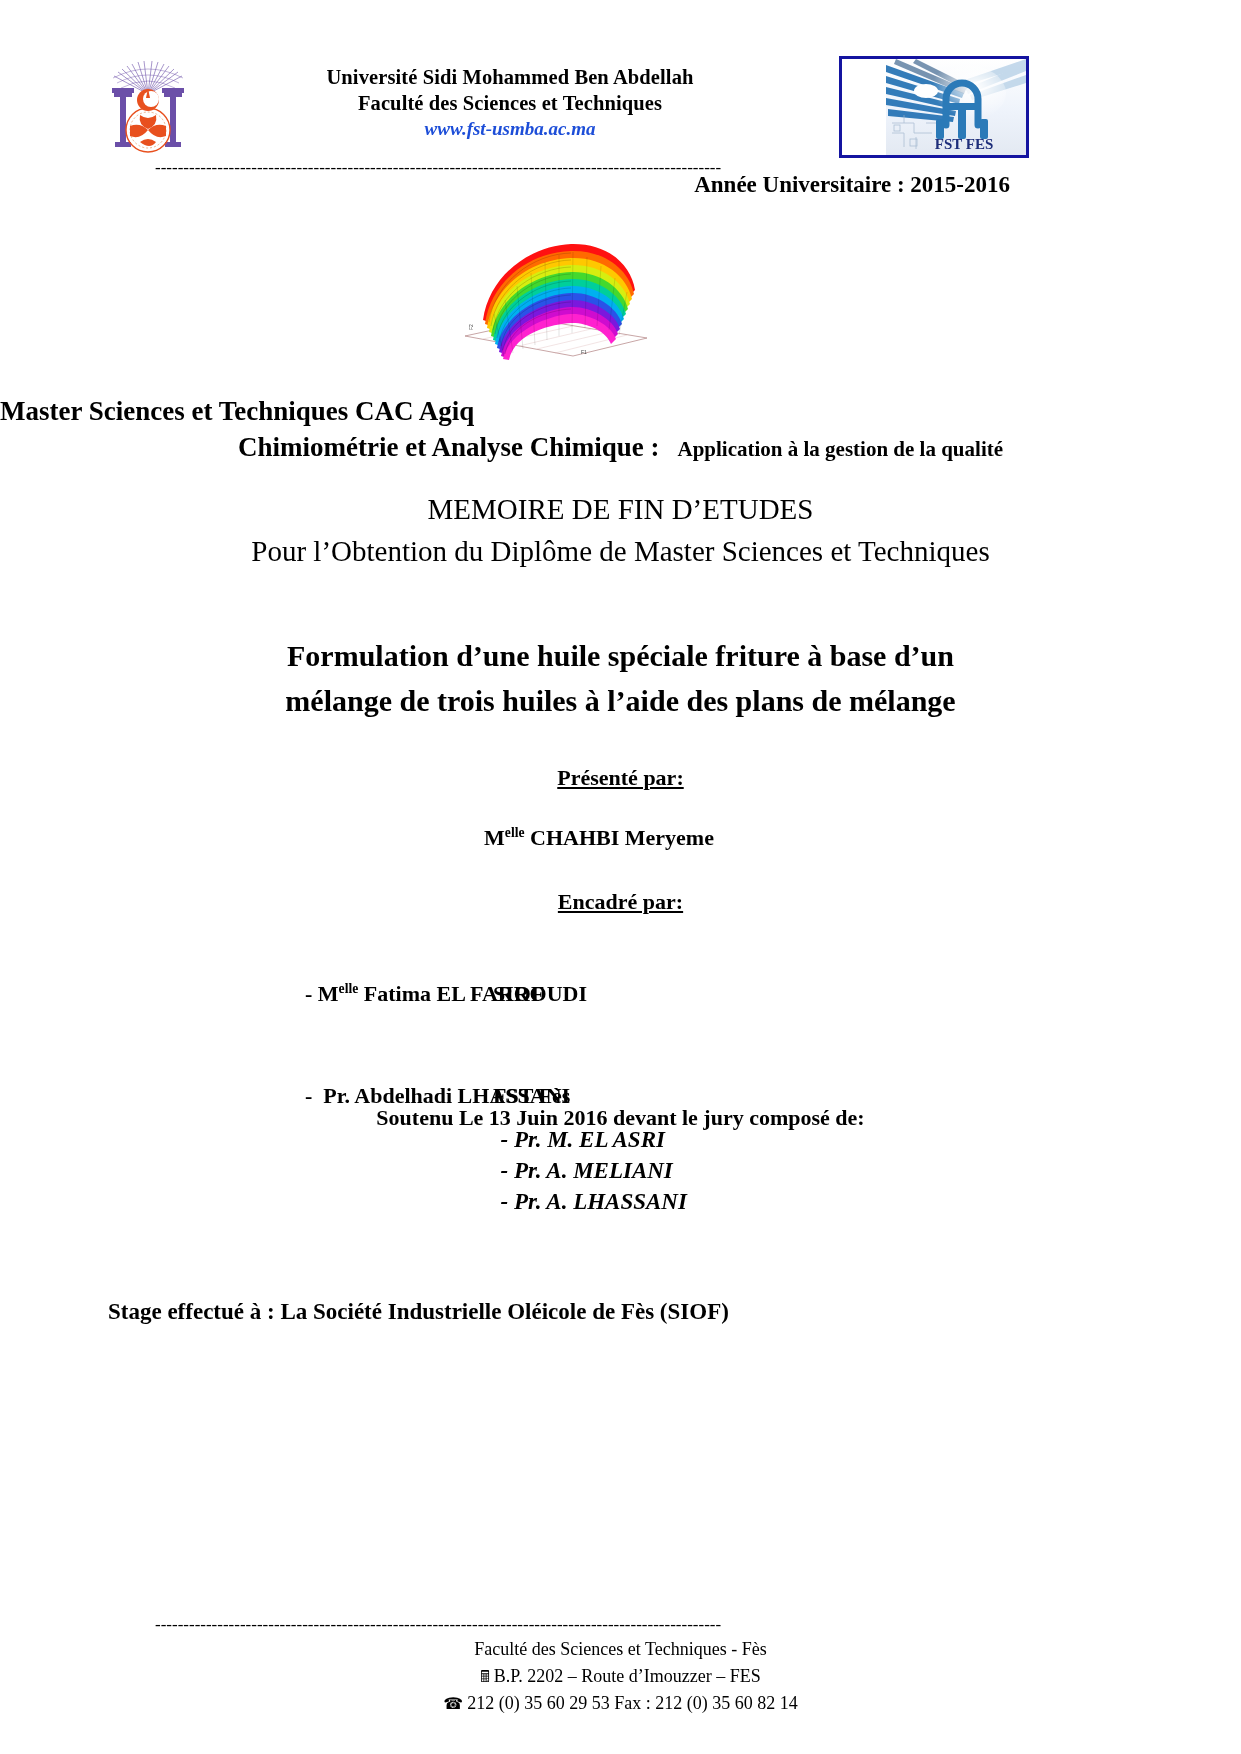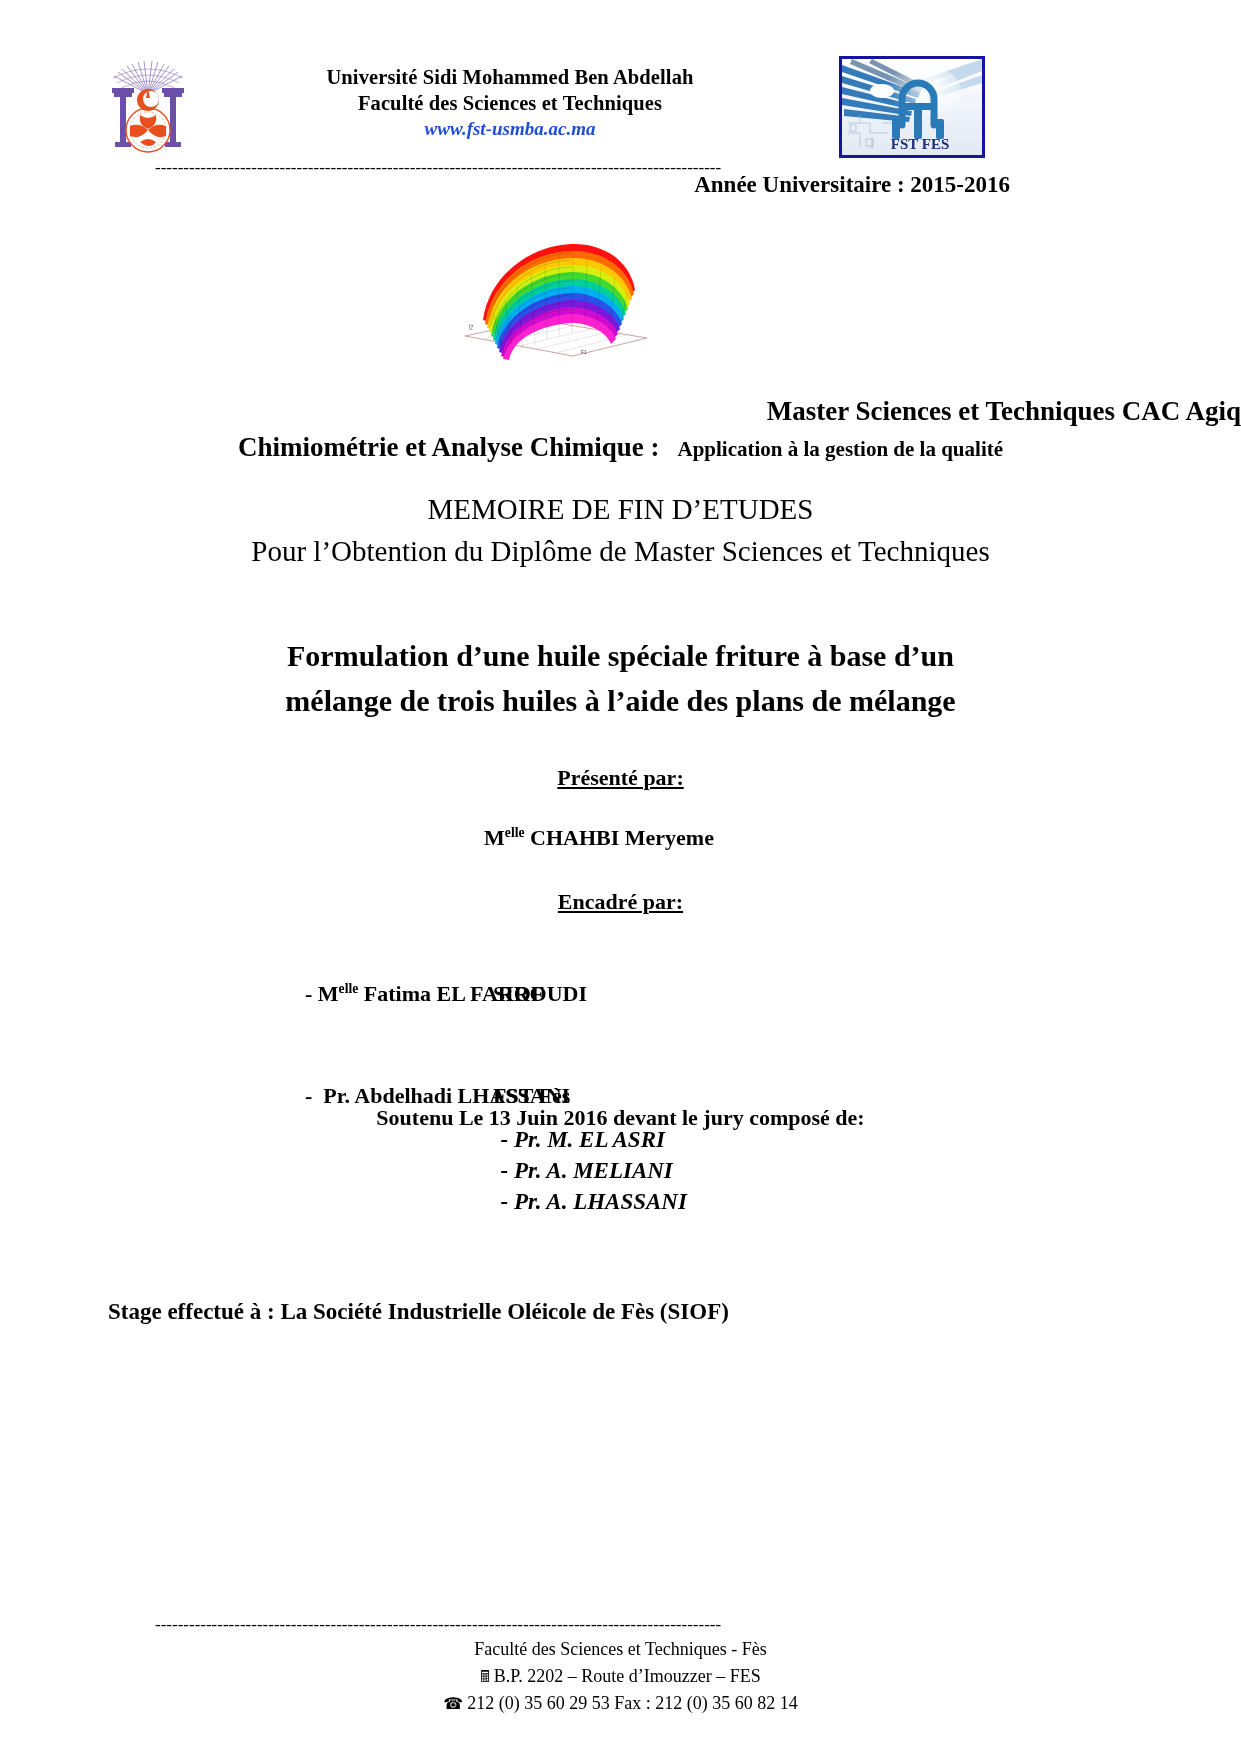--- a/index.html
+++ b/index.html
@@ -54,20 +54,21 @@
     line-height: 25px;
     color: #1d4ed8;
   }
   .fst-logo {
     position: absolute;
     left: 839px; top: 6px;
     width: 140px; height: 96px;
     border: 3px solid #1414a0;
     background: #ffffff;
     overflow: hidden;
+    padding-left: 44px;
   }
   .fst-logo svg { display:block; width:100%; height:100%; }
 
   
   .rule-top {
     position: absolute;
     left: 155px; top: 158px;
     width: 800px;
     font-family: "Liberation Serif", serif;
     font-size: 17px;
@@ -101,21 +102,21 @@
     left: 455px; top: 228px;
     width: 200px; height: 132px;
   }
   .figure svg { display:block; width:100%; height:100%; }
 
   
   .master-line {
     position: absolute;
     left: 0; top: 393px;
     width: 1241px;
-    text-align: right;
+    text-align: left;
     font-weight: bold;
     font-size: 27px;
     line-height: 36px;
   }
   .master-line2 {
     position: absolute;
     left: 0; top: 431px;
     width: 1241px;
     text-align: center;
     font-size: 21px;

